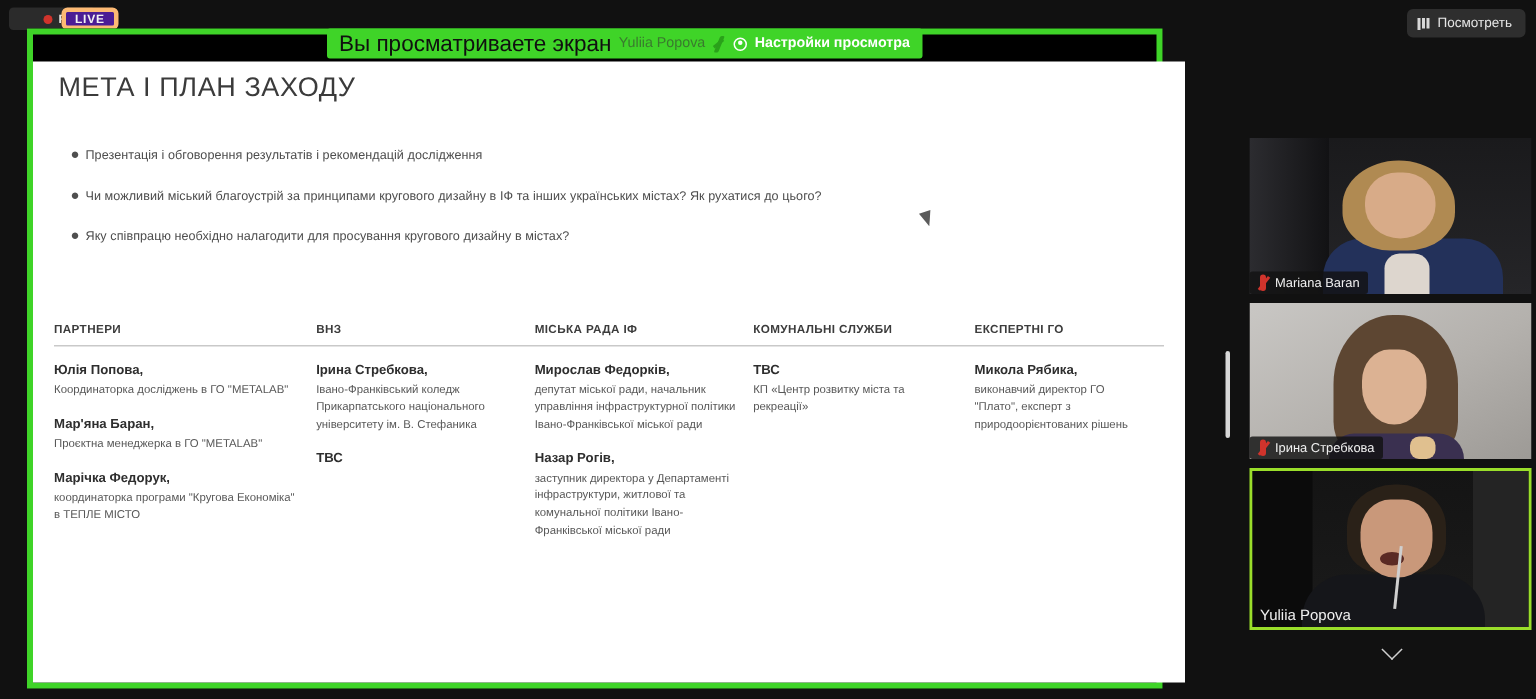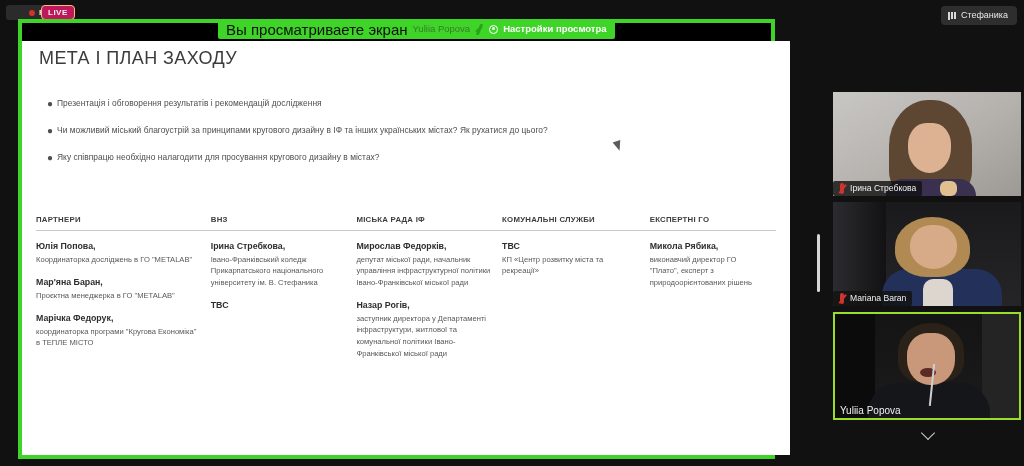--- a/index.html
+++ b/index.html
@@ -44,22 +44,22 @@
     letter-spacing: .4px;
     line-height: 1;
   }
   .live-chip {
     position: absolute;
     left: 41px; top: 5px;
     height: 15px;
     padding: 0 6px;
     display: flex;
     align-items: center;
-    background: #be185d;
-    border: 1px solid #fdba74;
+    background: #4c1d95;
+    border: 3px solid #fdba74;
     border-radius: 4px;
   }
   .live-label {
     font-size: 8px;
     font-weight: bold;
     color: #f2f2f2;
     letter-spacing: .5px;
     line-height: 1;
   }
 
@@ -407,21 +407,21 @@
   <div class="live-chip">
     <span class="live-label">LIVE</span>
   </div>
 
   <div class="view-btn">
     <span class="grid-icon">
       <i class="tall"></i>
         <i></i>
         <i></i>
     </span>
-    <span class="view-btn-label">Стефаника</span>
+    <span class="view-btn-label">Посмотреть</span>
   </div>
 
   <div class="share-frame"></div>
 
   <div class="view-banner">
     <span class="vb-text">Вы просматриваете экран</span>
     <span class="vb-name">Yuliia Popova</span>
     <span class="runner-icon"></span>
     <span class="rec-circle"></span>
     <span class="vb-settings">Настройки просмотра</span>
@@ -509,43 +509,43 @@
     </div>
 
     <div class="cursor"></div>
   </div>
 
   <div class="slide-scrollbar"></div>
 
   <div class="tiles">
 
     <div class="tile">
-      <div class="scene s2">
-        <div class="hair"></div>
-        <div class="face"></div>
-        <div class="body"></div>
-        <div class="hand"></div>
-      </div>
-      <div class="tile-name-bg">
-        <span class="mic-muted"></span>
-        <span class="tile-label">Ірина Стребкова</span>
-      </div>
-    </div>
-
-    <div class="tile">
       <div class="scene s1">
         <div class="curtain"></div>
         <div class="body"></div>
         <div class="shirt"></div>
         <div class="hair"></div>
         <div class="face"></div>
       </div>
       <div class="tile-name-bg">
         <span class="mic-muted"></span>
         <span class="tile-label">Mariana Baran</span>
+      </div>
+    </div>
+
+    <div class="tile">
+      <div class="scene s2">
+        <div class="hair"></div>
+        <div class="face"></div>
+        <div class="body"></div>
+        <div class="hand"></div>
+      </div>
+      <div class="tile-name-bg">
+        <span class="mic-muted"></span>
+        <span class="tile-label">Ірина Стребкова</span>
       </div>
     </div>
 
     <div class="tile active">
       <div class="scene s3">
         <div class="bg-l"></div>
         <div class="bg-r"></div>
         <div class="body"></div>
         <div class="hair"></div>
         <div class="face"></div>

